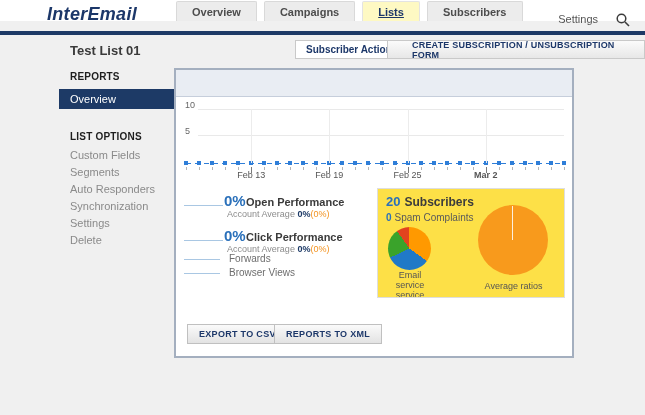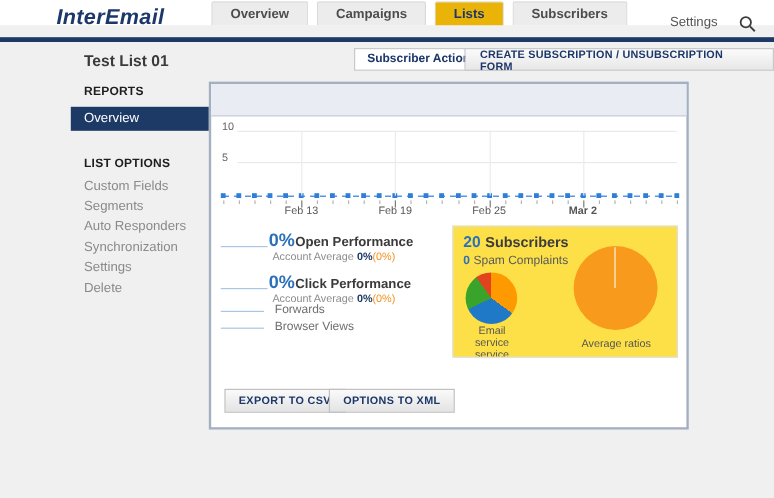--- a/index.html
+++ b/index.html
@@ -7,21 +7,21 @@
         font-family:"Liberation Sans",sans-serif;overflow:hidden;}
 
   
   .header{position:absolute;top:0;left:0;right:0;height:21px;background:#fff;}
   .logo{position:absolute;left:47px;top:4px;font-size:18px;font-weight:bold;
         font-style:italic;color:#1c3769;letter-spacing:.3px;}
   .nav{position:absolute;left:176px;bottom:0;display:flex;gap:7px;}
   .nav-tab{padding:4px 15px 3px;font-size:11px;font-weight:bold;color:#4c4c4c;
         background:#ececec;border:1px solid #d9d9d9;border-bottom:none;
         border-radius:2px 2px 0 0;cursor:pointer;white-space:nowrap;}
-  .nav-tab.active{background:#eab308;color:#1c3769;border-color:#e3e3e3;}
+  .nav-tab.active{background:#fef9c3;color:#1c3769;border-color:#e3e3e3;text-decoration:underline;}
   .top-links{position:absolute;top:3px;right:37px;font-size:9px;color:#3c3c3c;
         display:flex;gap:14px;}
   .top-links span{text-decoration:underline;cursor:pointer;}
   .settings{position:absolute;top:13px;right:47px;font-size:11px;color:#555;cursor:pointer;}
   .search-btn{position:absolute;top:12px;right:14px;width:16px;height:16px;cursor:pointer;}
   .navy-bar{position:absolute;top:31px;left:0;right:0;height:4px;background:#1d3a66;}
 
   
   .list-title{position:absolute;left:70px;top:43px;font-size:13px;font-weight:bold;color:#3a3a3a;}
   .side-head{position:absolute;left:70px;font-size:10px;font-weight:bold;color:#1e1e1e;letter-spacing:.2px;}
@@ -32,21 +32,21 @@
 
   
   .btn-subactions{position:absolute;left:295px;top:40px;height:19px;background:#fff;
         border:1px solid #c9c9c9;font-size:10px;font-weight:bold;color:#1c3769;
         display:flex;align-items:center;gap:7px;padding:0 10px;box-sizing:border-box;cursor:pointer;}
   .caret{width:0;height:0;border-left:4px solid transparent;border-right:4px solid transparent;
         border-top:4px solid #1c3769;}
   .btn-create{position:absolute;left:387px;top:40px;height:19px;
         background:linear-gradient(#fbfbfb,#e7e7e7);border:1px solid #c9c9c9;
         font-size:9px;font-weight:bold;color:#1c3769;letter-spacing:.2px;
-        display:flex;align-items:center;padding:0 12px;box-sizing:border-box;cursor:pointer;}
+        display:flex;align-items:center;padding:0 24px;box-sizing:border-box;cursor:pointer;}
 
   
   .panel{position:absolute;left:174px;top:68px;width:396px;height:286px;background:#fff;
         border:2px solid #a4afbf;}
   .panel-strip{position:absolute;top:0;left:0;right:0;height:26px;background:#e9edf3;
         border-bottom:1px solid #c6cedb;}
   .series-tabs{position:absolute;top:5px;left:9px;height:23px;background:#fff;
         border:1px solid #b7c1cd;border-bottom:none;border-radius:3px 3px 0 0;
         display:flex;align-items:center;gap:5px;padding:0 9px;z-index:2;
         font-size:11px;font-weight:bold;color:#3c3c3c;cursor:pointer;}
@@ -247,15 +247,15 @@
         <div>service</div>
         <div>service</div>
       </div>
       <div class="pie pie-big" id="pie-bounce" style="background: conic-gradient(rgb(248, 154, 28) 0%, rgb(248, 154, 28) 100%);">
         <div class="radius"></div>
       </div>
       <div class="bounce-label">Average ratios</div>
     </div>
 
     <div class="btn-export csv">EXPORT TO CSV</div>
-    <div class="btn-export xml">OPTIONS TO XML</div>
+    <div class="btn-export xml">REPORTS TO XML</div>
   </div>
 </div>
 
 </body></html>

